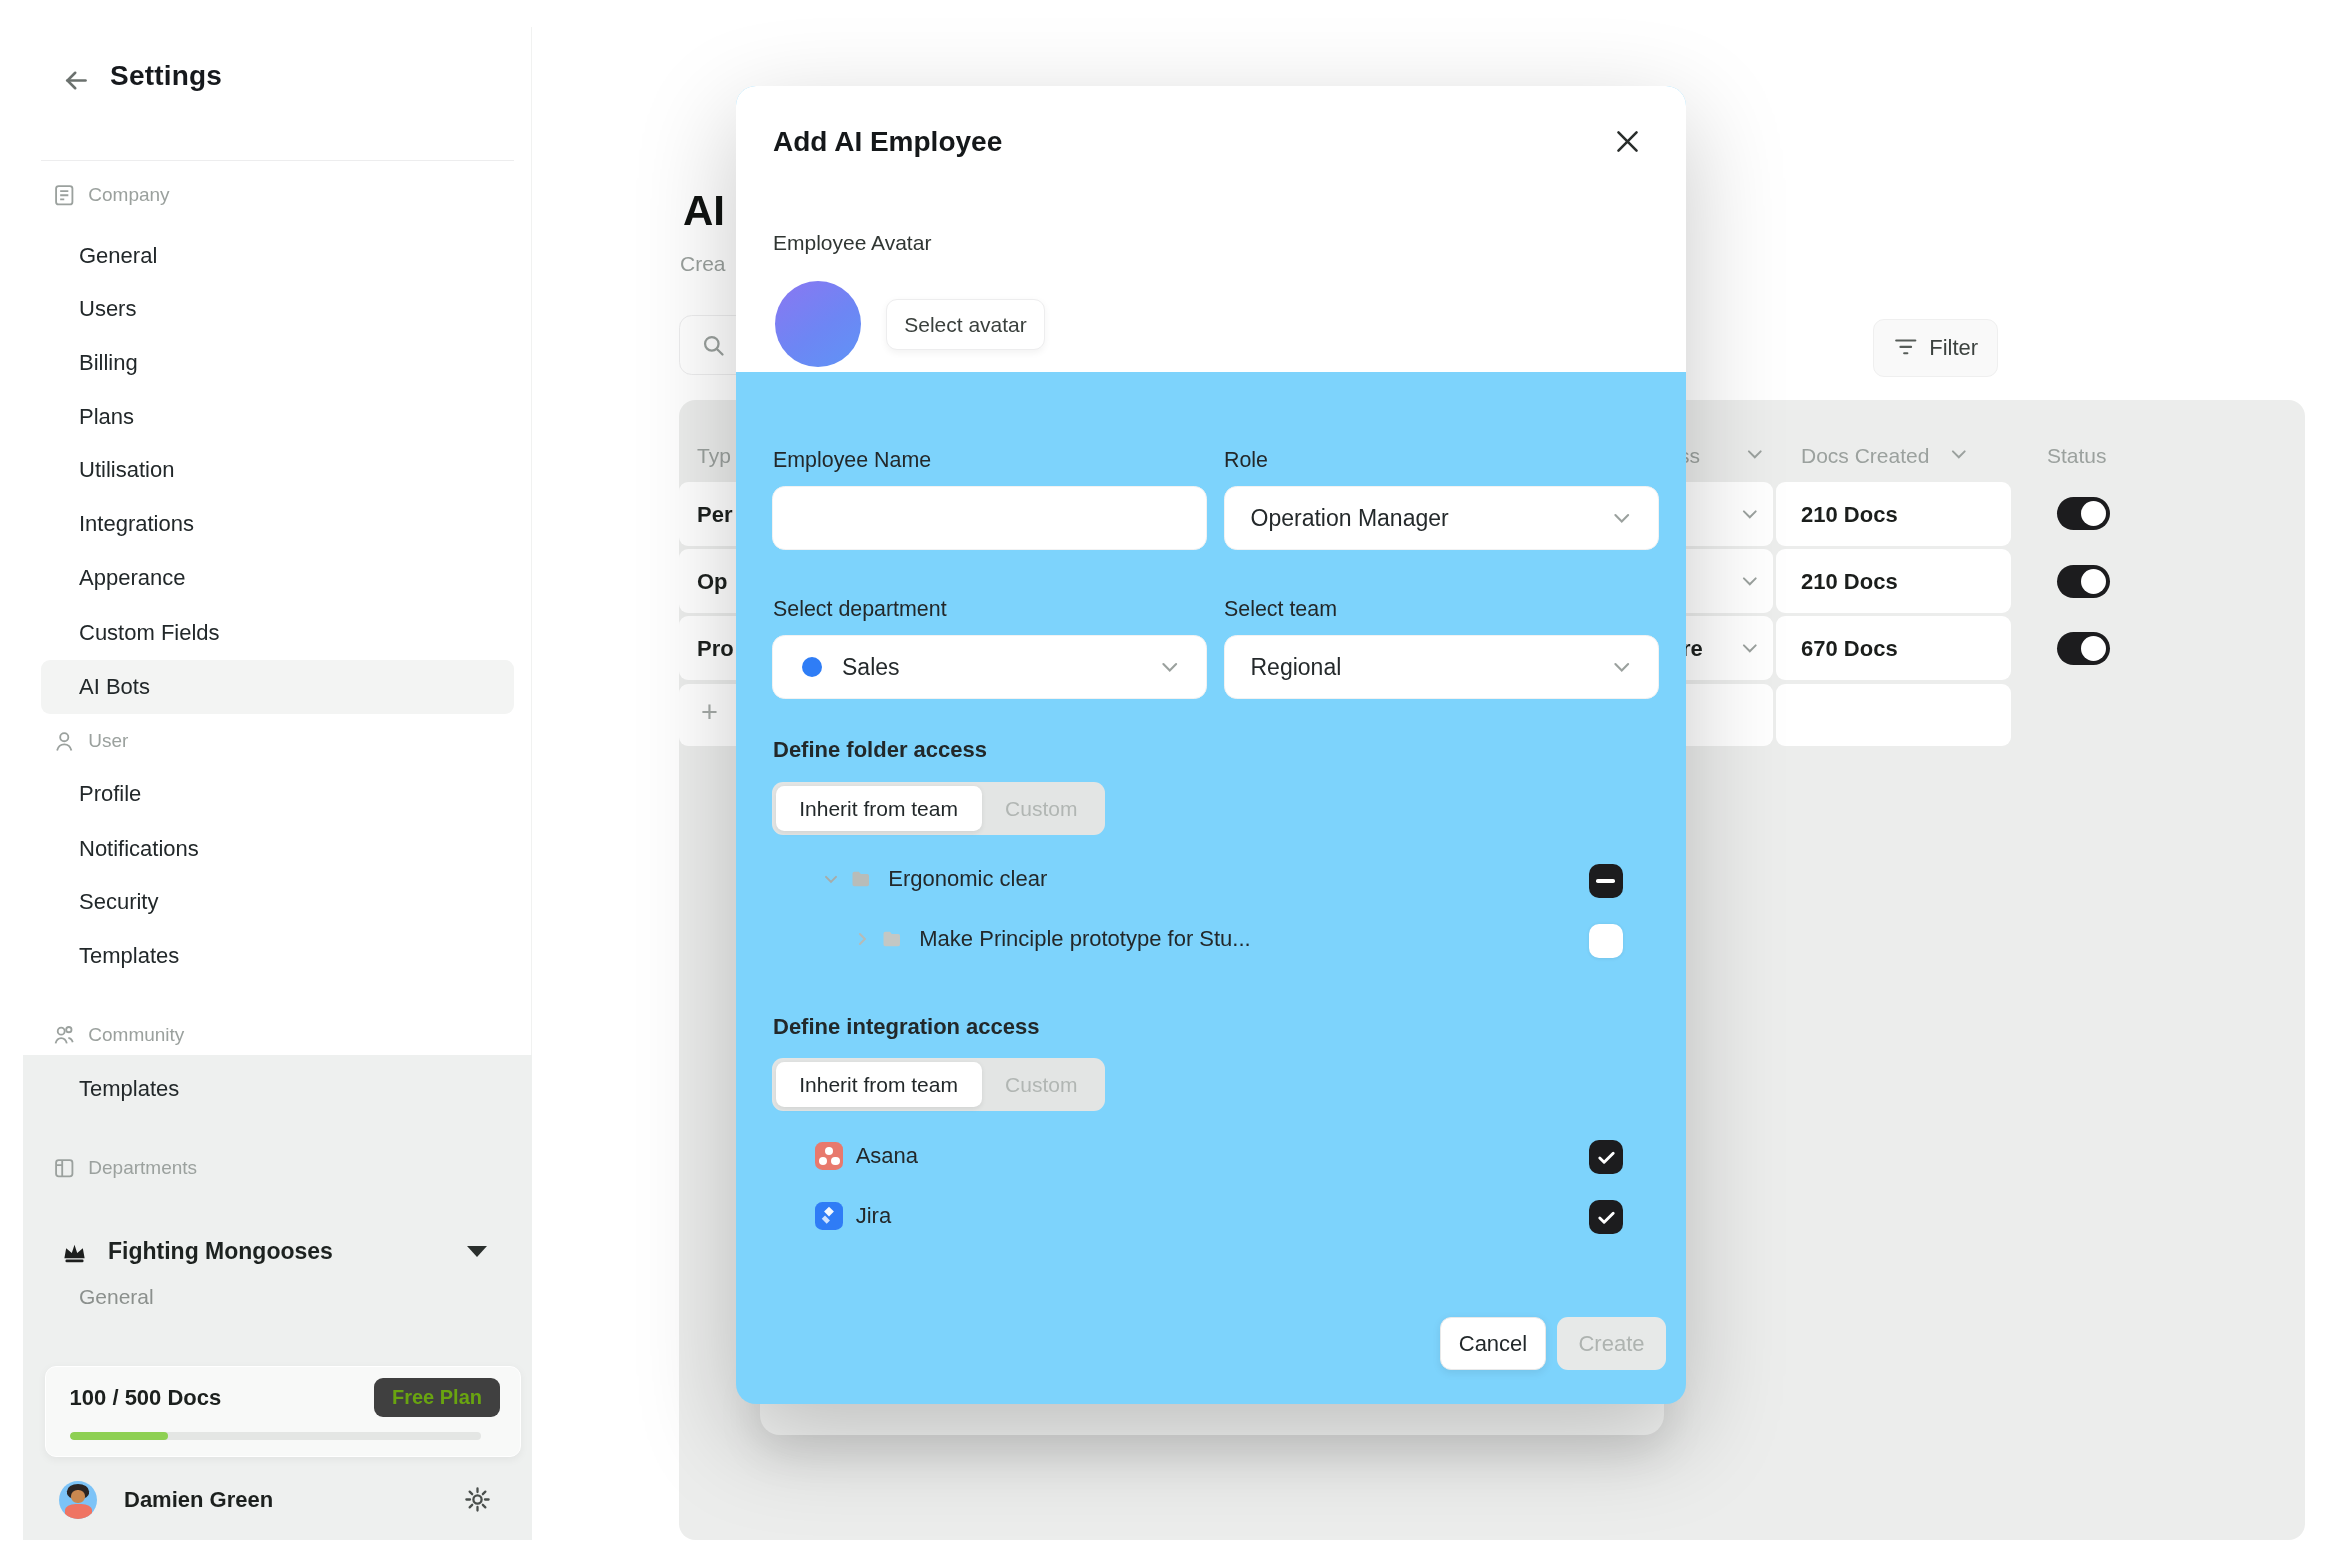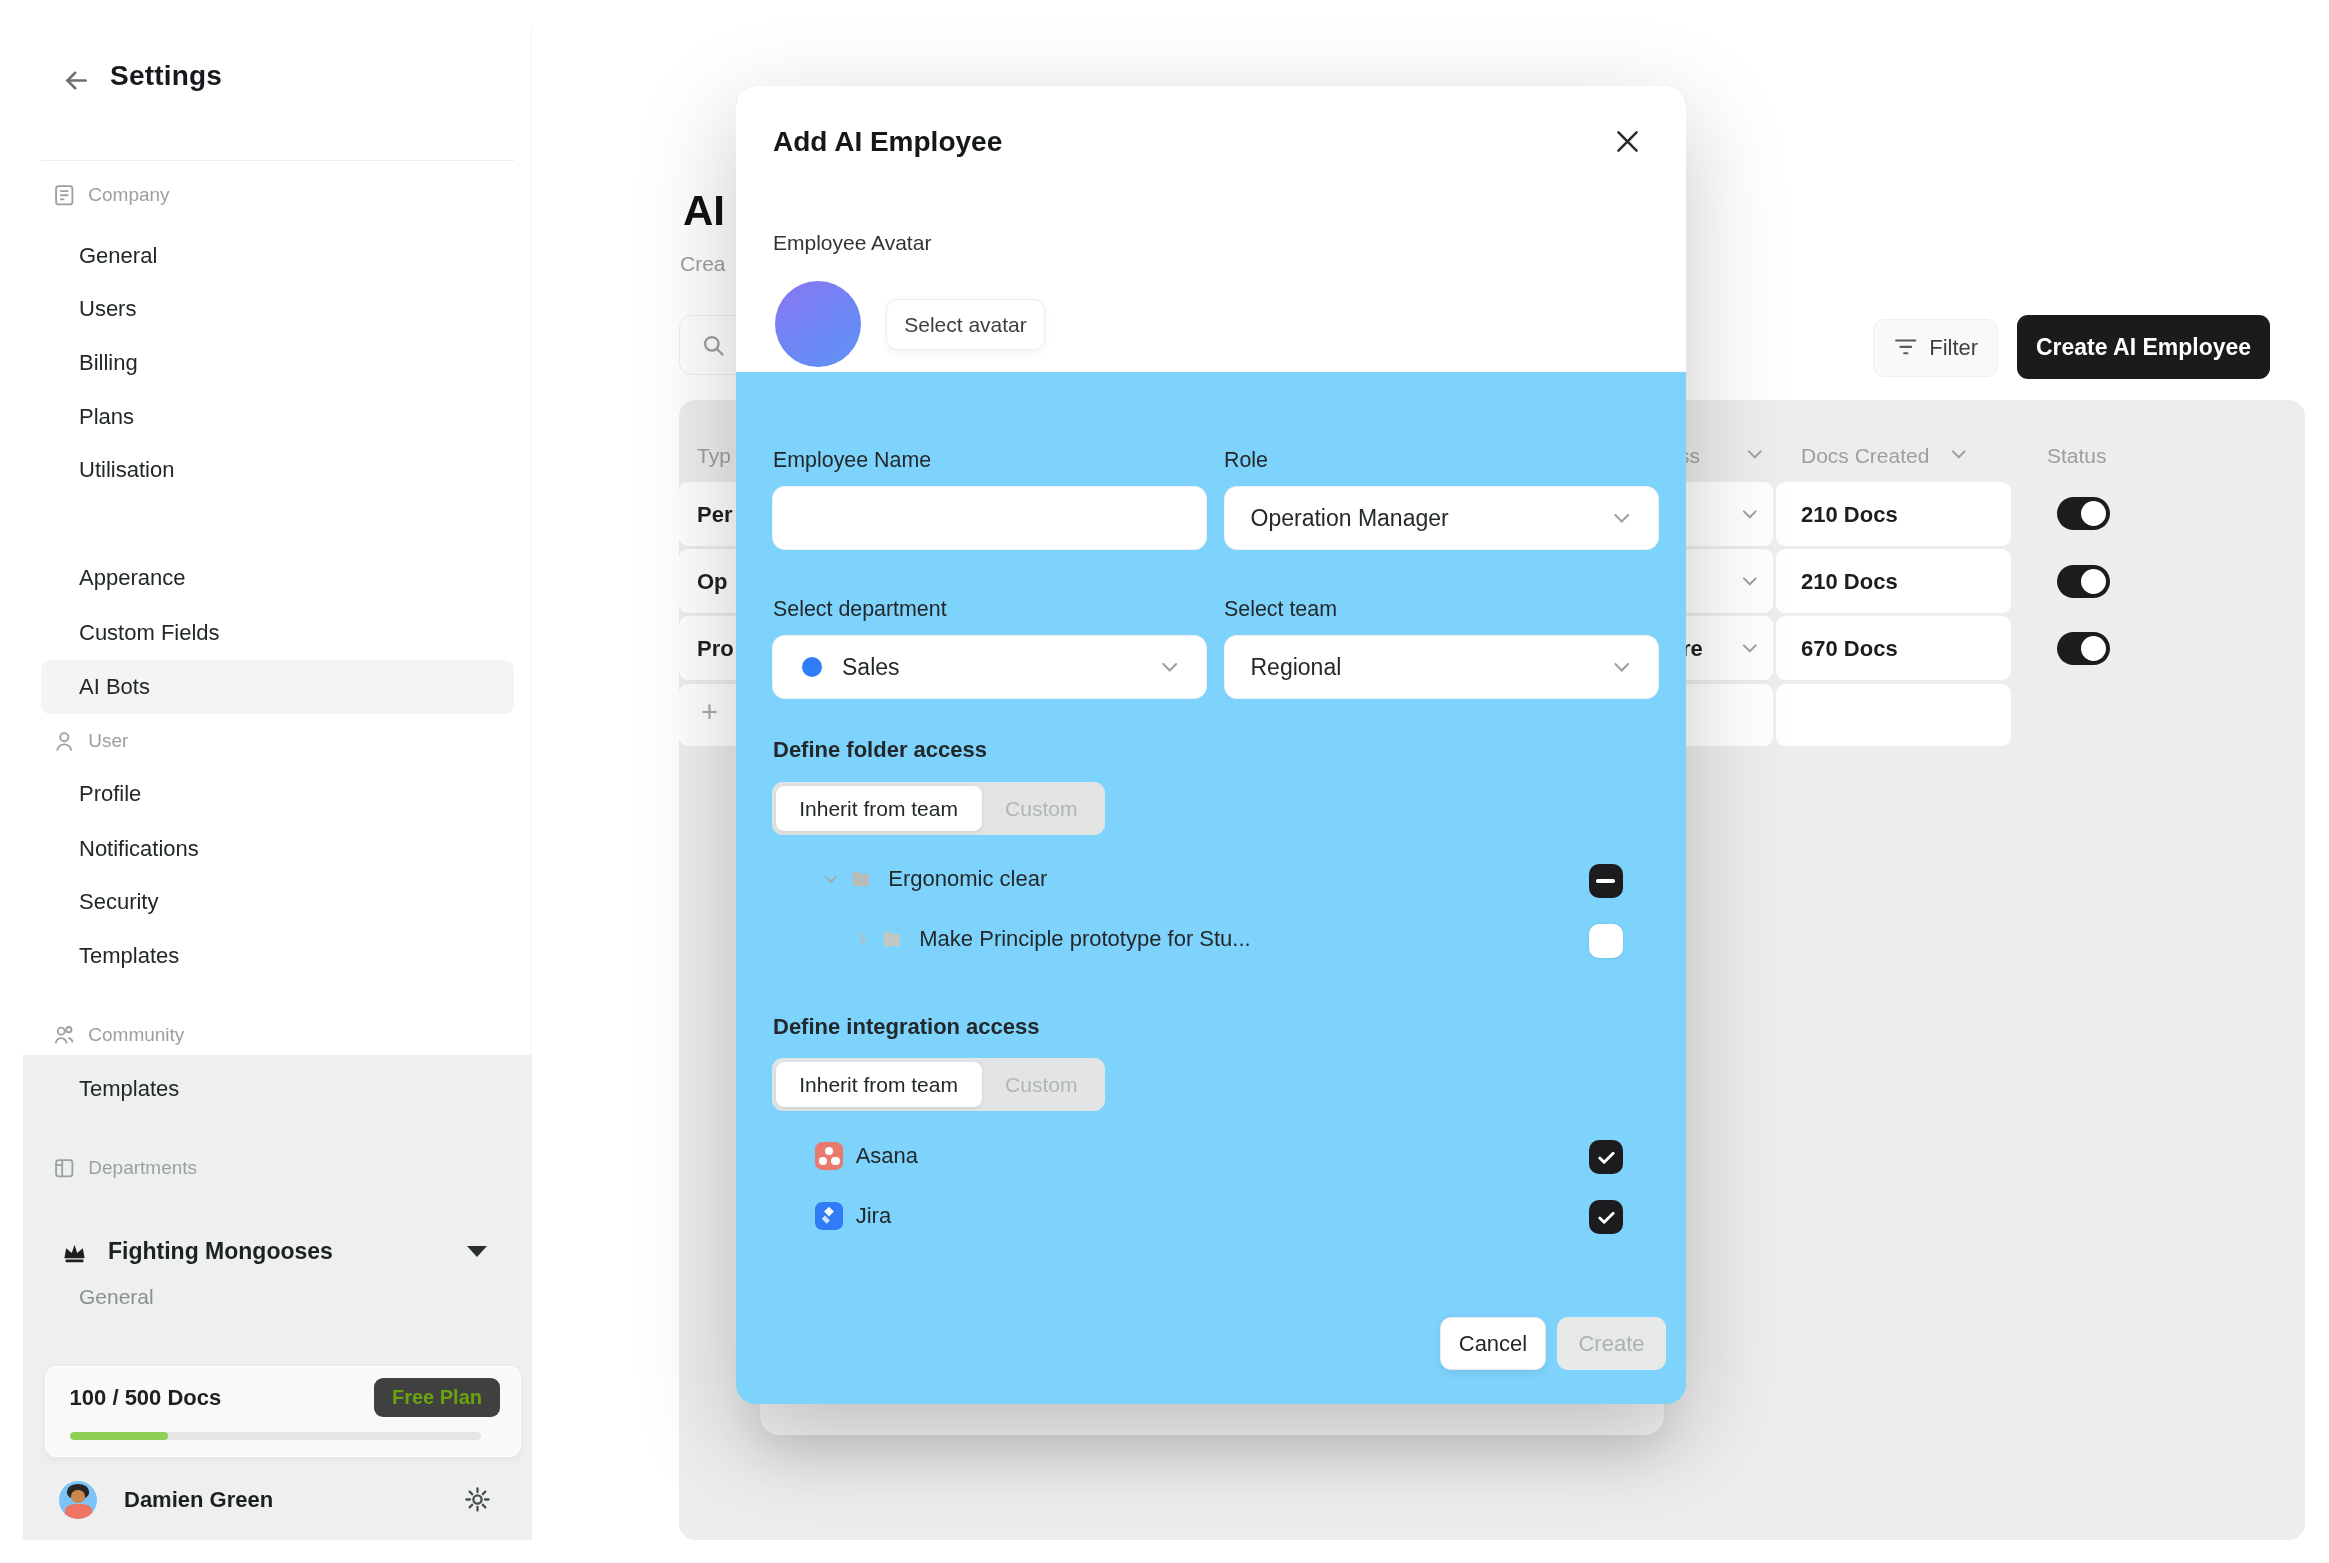--- a/index.html
+++ b/index.html
@@ -131,20 +131,21 @@
             <path d="M8 8h8M8 12h8M8 16h4"></path>
           </svg>
       </span>
       <span>Company</span>
     </div>
     <div class="abs sb-item" style="top:202px;">General</div>
     <div class="abs sb-item" style="top:255px;">Users</div>
     <div class="abs sb-item" style="top:309px;">Billing</div>
     <div class="abs sb-item" style="top:363px;">Plans</div>
     <div class="abs sb-item" style="top:416px;">Utilisation</div>
+    <div class="abs sb-item" style="top:470px;">Integrations</div>
     <div class="abs sb-item" style="top:524px;">Apperance</div>
     <div class="abs sb-item" style="top:579px;">Custom Fields</div>
     <div class="abs sb-item active" style="top:633px;">AI Bots</div>
 
     <div class="abs sb-section-label" style="left:29px;top:702px;">
       <span class="sb-icon">
         <svg viewBox="0 0 24 24" width="24.5" height="24.5" fill="none" stroke="#9ba19e" stroke-width="1.8">
             <circle cx="12" cy="8" r="4"></circle>
             <path d="M5 21c1-4 4-6 7-6s6 2 7 6"></path>
           </svg>
@@ -227,21 +228,20 @@
   </div>
 
   <div class="abs filter-btn">
     <span>
       <svg viewBox="0 0 24 24" width="25.5" height="25.5" fill="none" stroke="#565c58" stroke-width="2" stroke-linecap="round">
           <path d="M3 8h18M7 14h10M10.5 20h3"></path>
         </svg>
     </span>
     <span>Filter</span>
   </div>
-  <div class="abs create-btn">Create AI Employee</div>
 
   <div class="abs table-panel">
 
     <div class="th" style="left:18px;top:44px;">Typ</div>
     <div class="th" style="left:1000px;top:44px;">ss</div>
     <div class="row-chevron" style="left:1064px;top:42px;">
       <svg viewBox="0 0 24 24" width="23.6" height="23.6" fill="none" stroke="#9ba19e" stroke-width="2" stroke-linecap="round">
           <path d="M6 9.5l6 6 6-6"></path>
         </svg>
     </div>

